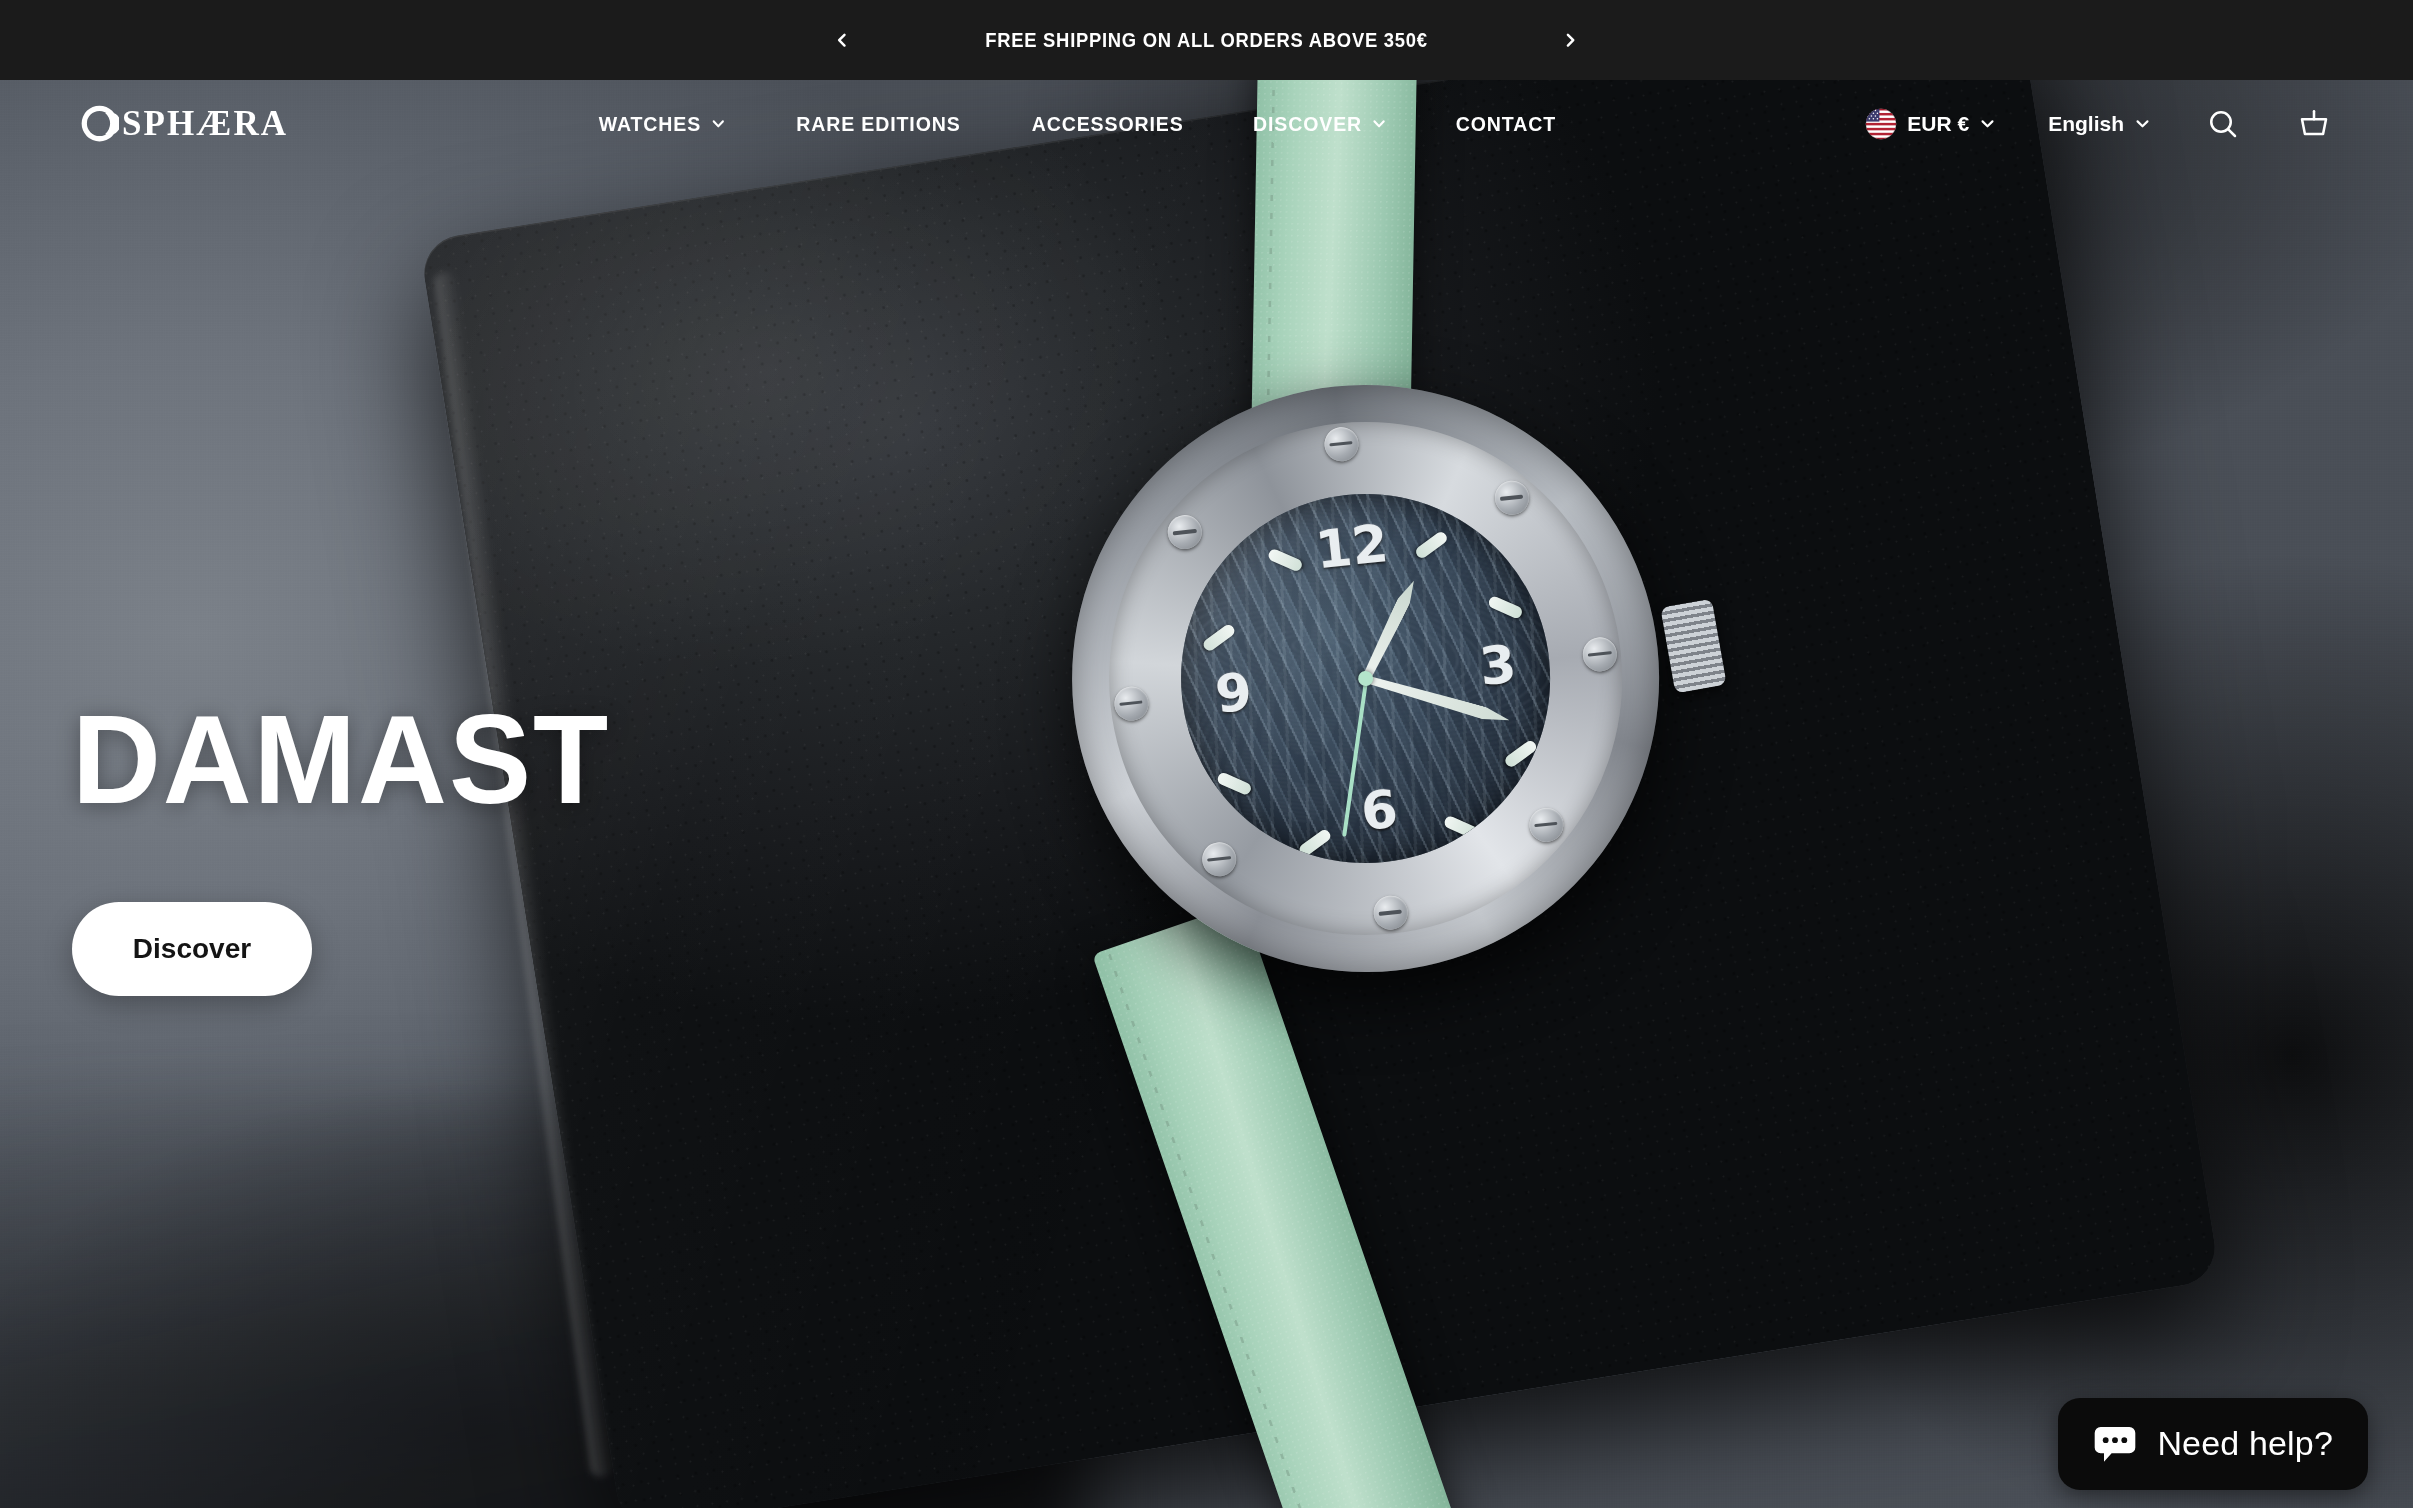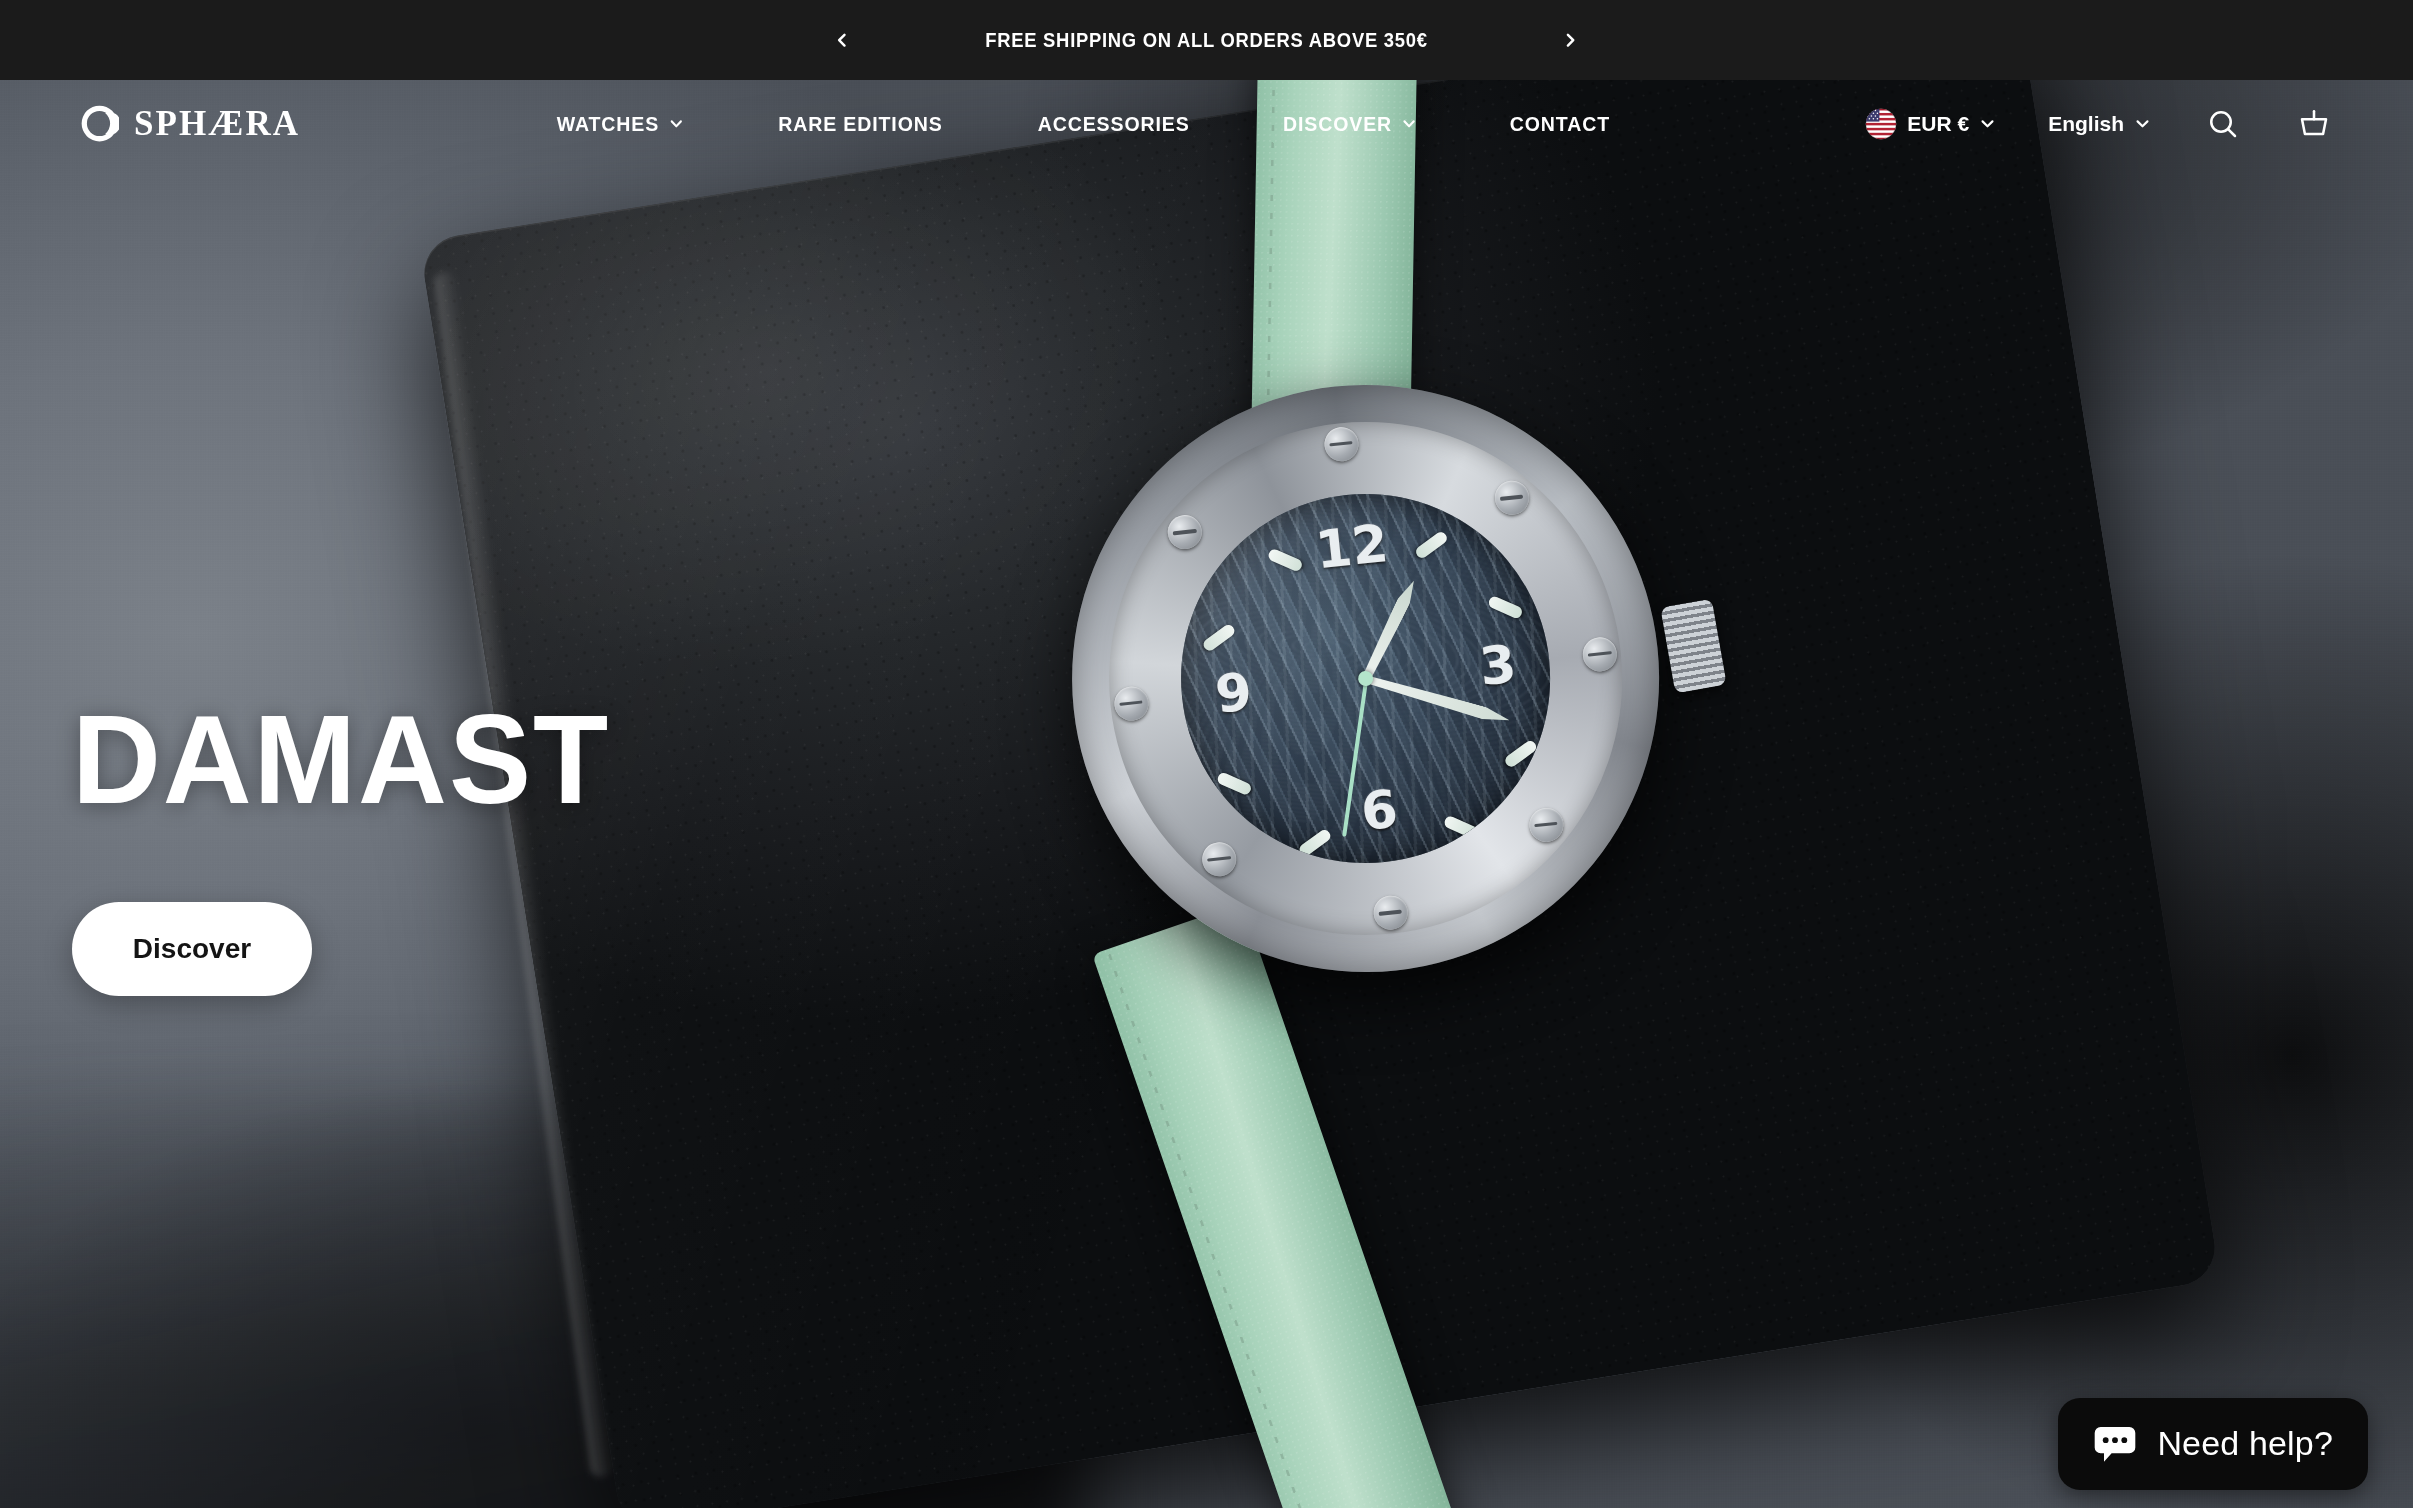--- a/index.html
+++ b/index.html
@@ -299,34 +299,34 @@
 
   
   #site-header{
     position:absolute; top:80px; left:0;
     width:2413px; height:87px;
     display:flex; align-items:center;
     padding:0 80px;
     z-index:30;
   }
   #brand-logo{
-    display:flex; align-items:center; gap:15px;
+    display:flex; align-items:center; gap:3px;
     cursor:pointer; flex:0 0 auto;
   }
   #brand-mark{ width:39px; height:39px; display:block; }
   #brand-wordmark{
     color:#fff;
     font-family:"Liberation Serif", serif;
     font-size:35px; font-weight:700;
     letter-spacing:0.06em;
   }
   #main-nav{
     flex:1;
     display:flex; align-items:center; justify-content:center;
-    gap:83px;
+    gap:59px;
   }
   .nav-item{
     display:flex; align-items:center; gap:10px;
     color:#fff;
     font-size:21px; font-weight:700;
     letter-spacing:0.045em;
     cursor:pointer;
     white-space:nowrap;
     transform:scaleX(0.93);
   }

